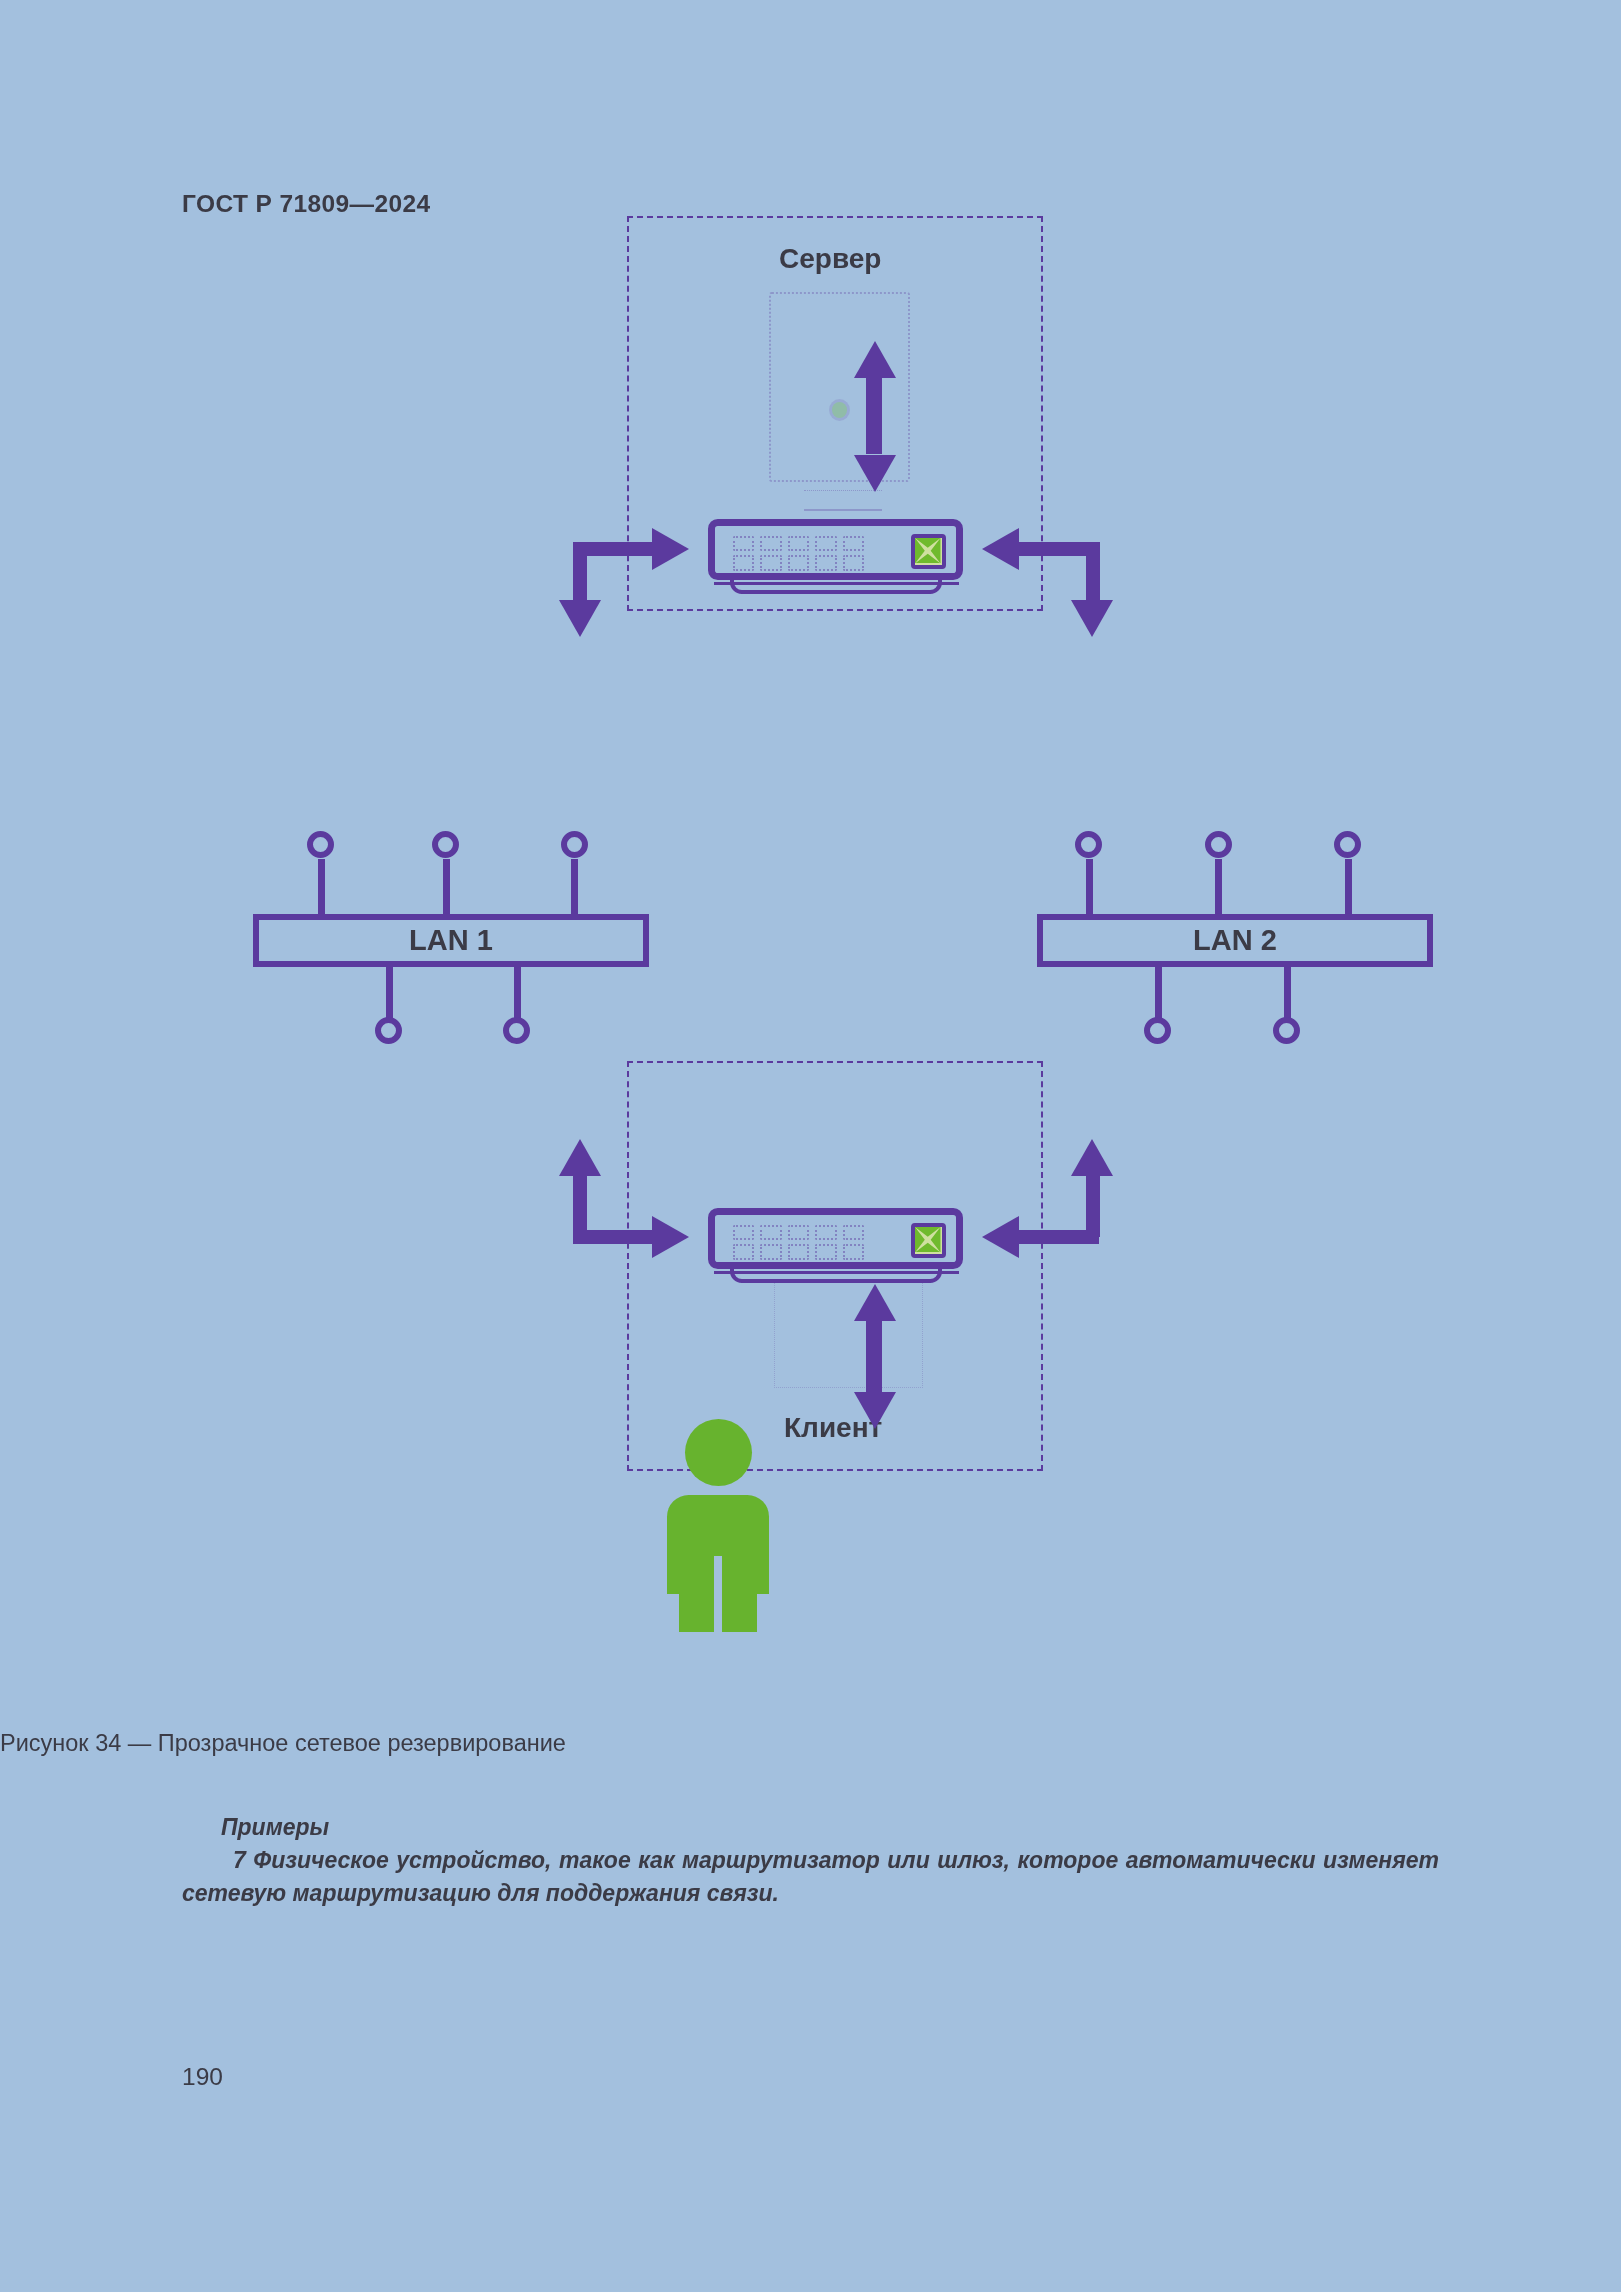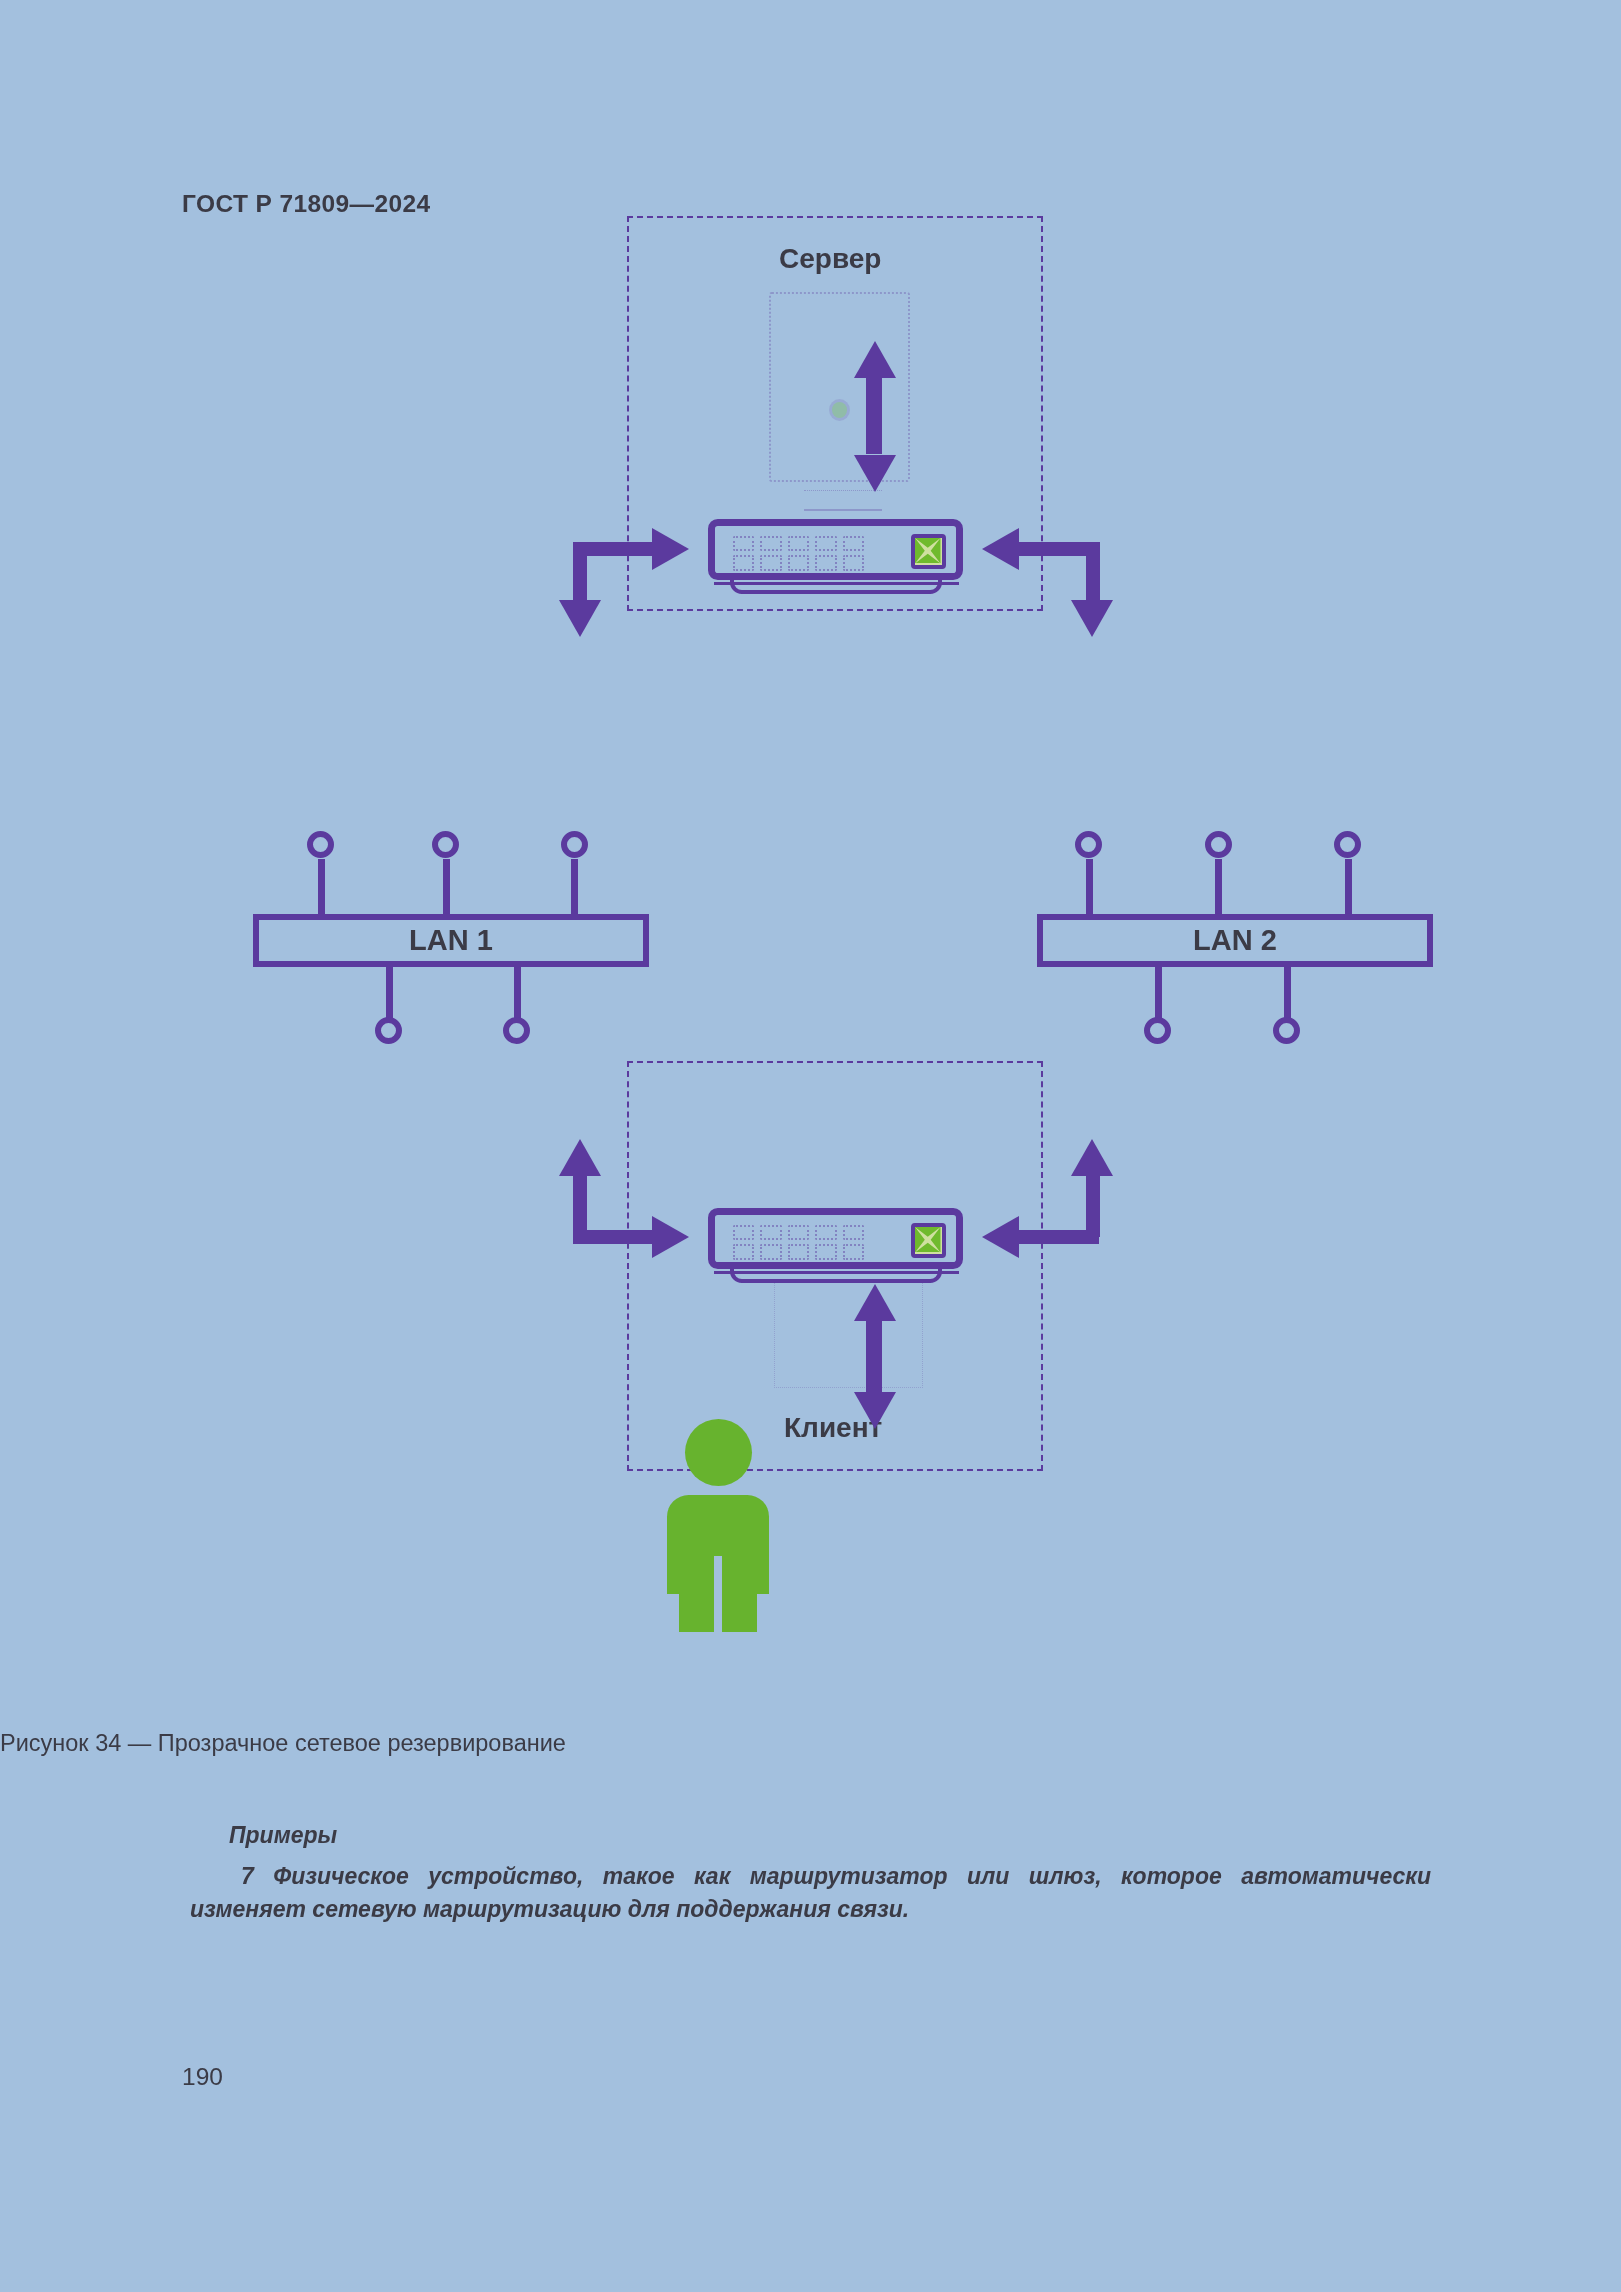--- a/index.html
+++ b/index.html
@@ -280,21 +280,21 @@
   .body-text {
     position: absolute;
     left: 182px;
     top: 1811px;
     width: 1257px;
     font-size: 23px;
     line-height: 33px;
     color: #3b3b46;
   }
   .body-text p {
-    margin: 8px;
+    margin: 0;
     font-weight: bold;
     font-style: italic;
   }
   .examples-title { text-indent: 39px; }
   .example-item {
     text-indent: 51px;
     text-align: justify;
   }
 
   .page-number {

